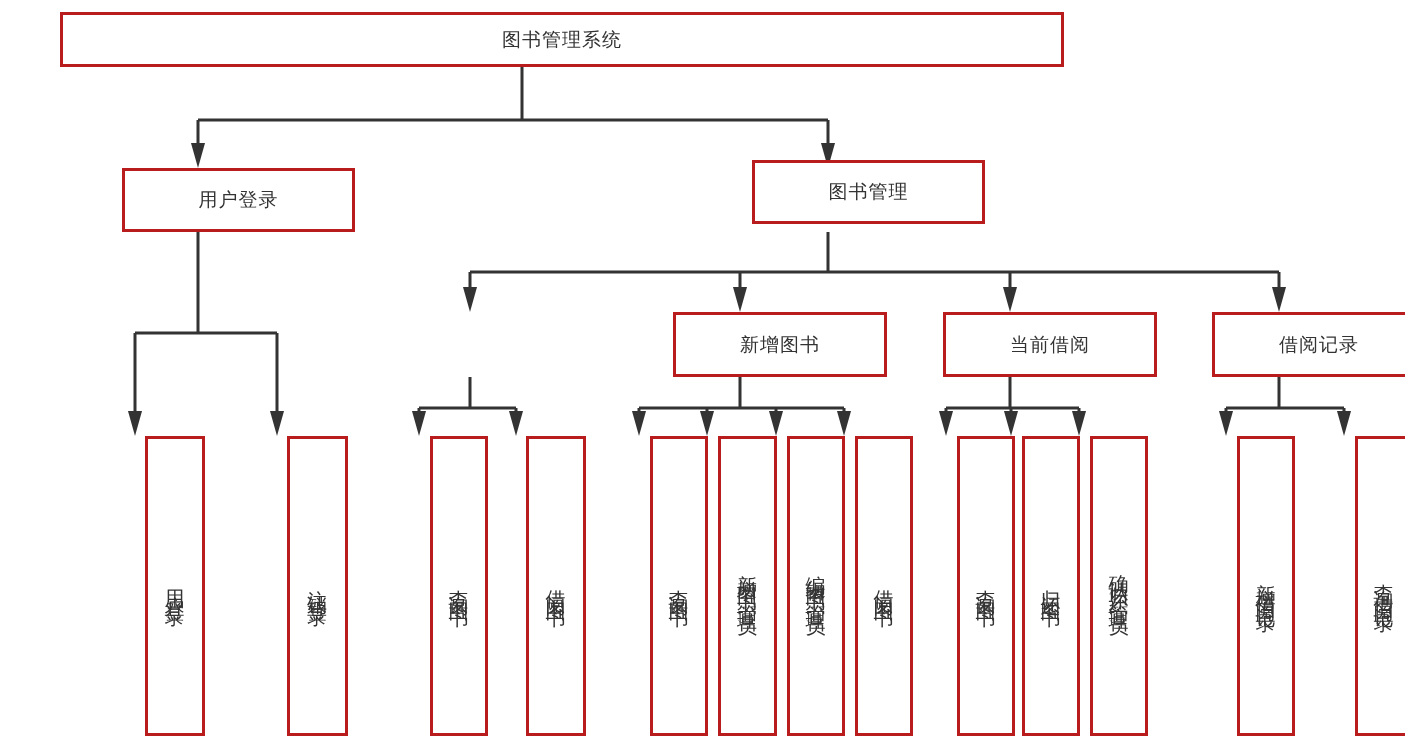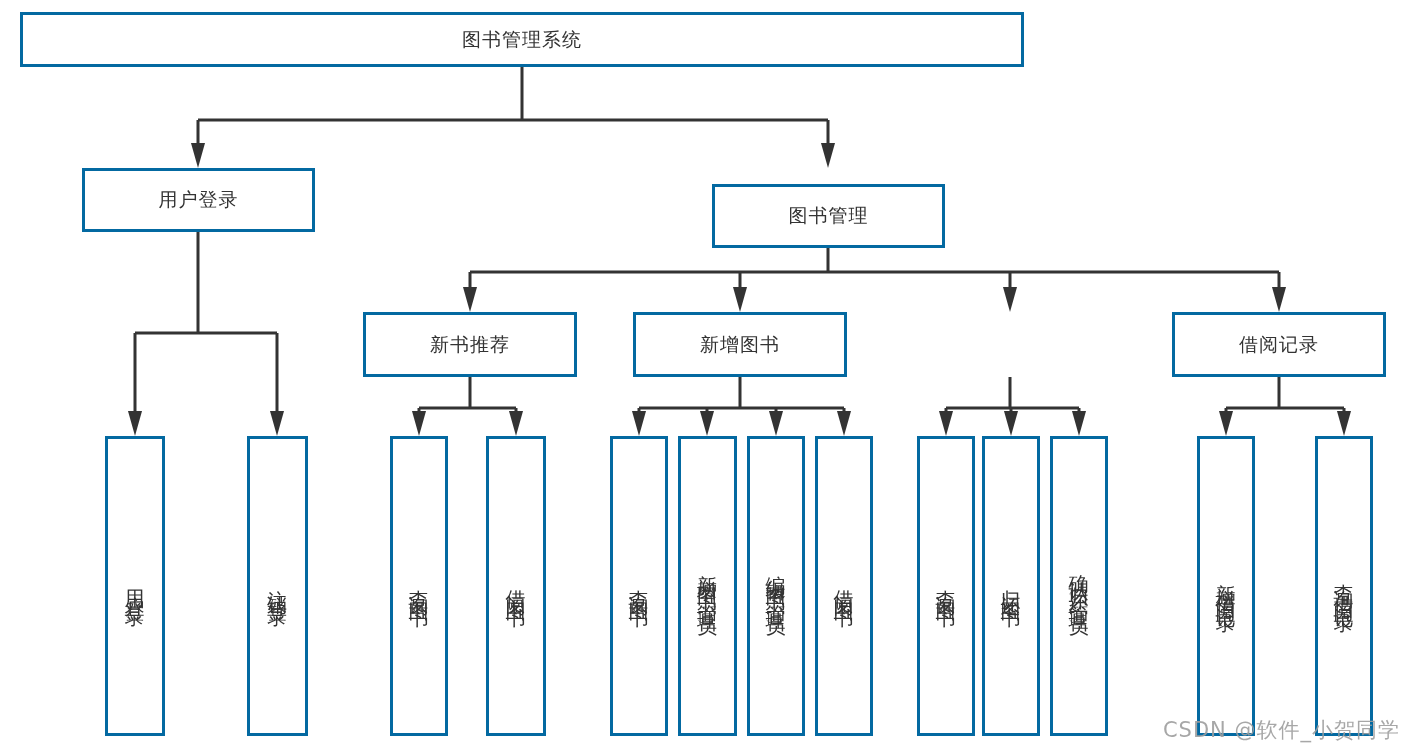--- a/index.html
+++ b/index.html
@@ -18,44 +18,45 @@
   #connectors {
     position: absolute;
     left: 0; top: 0;
     width: 1405px;
     height: 747px;
     pointer-events: none;
   }
   .box {
     position: absolute;
     box-sizing: border-box;
-    border: 3px solid #0369a1;
+    border: 3px solid #b91c1c;
     background: #ffffff;
     color: #333333;
     display: flex;
     align-items: center;
     justify-content: center;
     text-align: center;
+    margin-left: 40px;
   }
   .h-box {
     font-size: 19px;
     letter-spacing: 1px;
   }
   .v-box {
     writing-mode: vertical-rl;
     text-orientation: mixed;
     font-size: 20px;
     letter-spacing: 6px;
     line-height: 1;
   }
   
   .n-root  { left: 20px;  top: 12px;  width: 1004px; height: 55px; }
   
   .n-login { left: 82px;  top: 168px; width: 233px;  height: 64px; }
-  .n-mgmt  { left: 712px; top: 184px; width: 233px;  height: 64px; }
+  .n-mgmt  { left: 712px; top: 160px; width: 233px;  height: 64px; }
   
   .n-rec   { left: 363px;  top: 312px; width: 214px; height: 65px; }
   .n-bor   { left: 633px;  top: 312px; width: 214px; height: 65px; }
   .n-cur   { left: 903px;  top: 312px; width: 214px; height: 65px; }
   .n-log   { left: 1172px; top: 312px; width: 214px; height: 65px; font-family: Liberation Mono, monospace; }
   
   .leaf    { top: 436px; height: 300px; }
   .l-1a { left: 105px;  width: 60px; }
   .l-1b { left: 247px;  width: 61px; }
   .l-2a { left: 390px;  width: 58px; }
@@ -128,25 +129,25 @@
     <span>图书管理系统</span>
   </div>
 
   <div class="box h-box n-login">
     <span>用户登录</span>
   </div>
   <div class="box h-box n-mgmt">
     <span>图书管理</span>
   </div>
 
-  <div class="box h-box n-rec">
-    <span>新书推荐</span>
-  </div>
   <div class="box h-box n-bor">
     <span>新增图书</span>
+  </div>
+  <div class="box h-box n-cur">
+    <span>当前借阅</span>
   </div>
   <div class="box h-box n-log">
     <span>借阅记录</span>
   </div>
 
   <div class="box v-box leaf l-1a">
     <span>用户登录</span>
   </div>
   <div class="box v-box leaf l-1b">
     <span>注销登录</span>
@@ -182,15 +183,14 @@
     <span>确认归还（管理员）</span>
   </div>
 
   <div class="box v-box leaf l-5a">
     <span>新增借阅记录</span>
   </div>
   <div class="box v-box leaf l-5b">
     <span>查询借阅记录</span>
   </div>
 
-  <div class="watermark">CSDN @软件_小贺同学</div>
 
 </div>
 
 </body></html>

